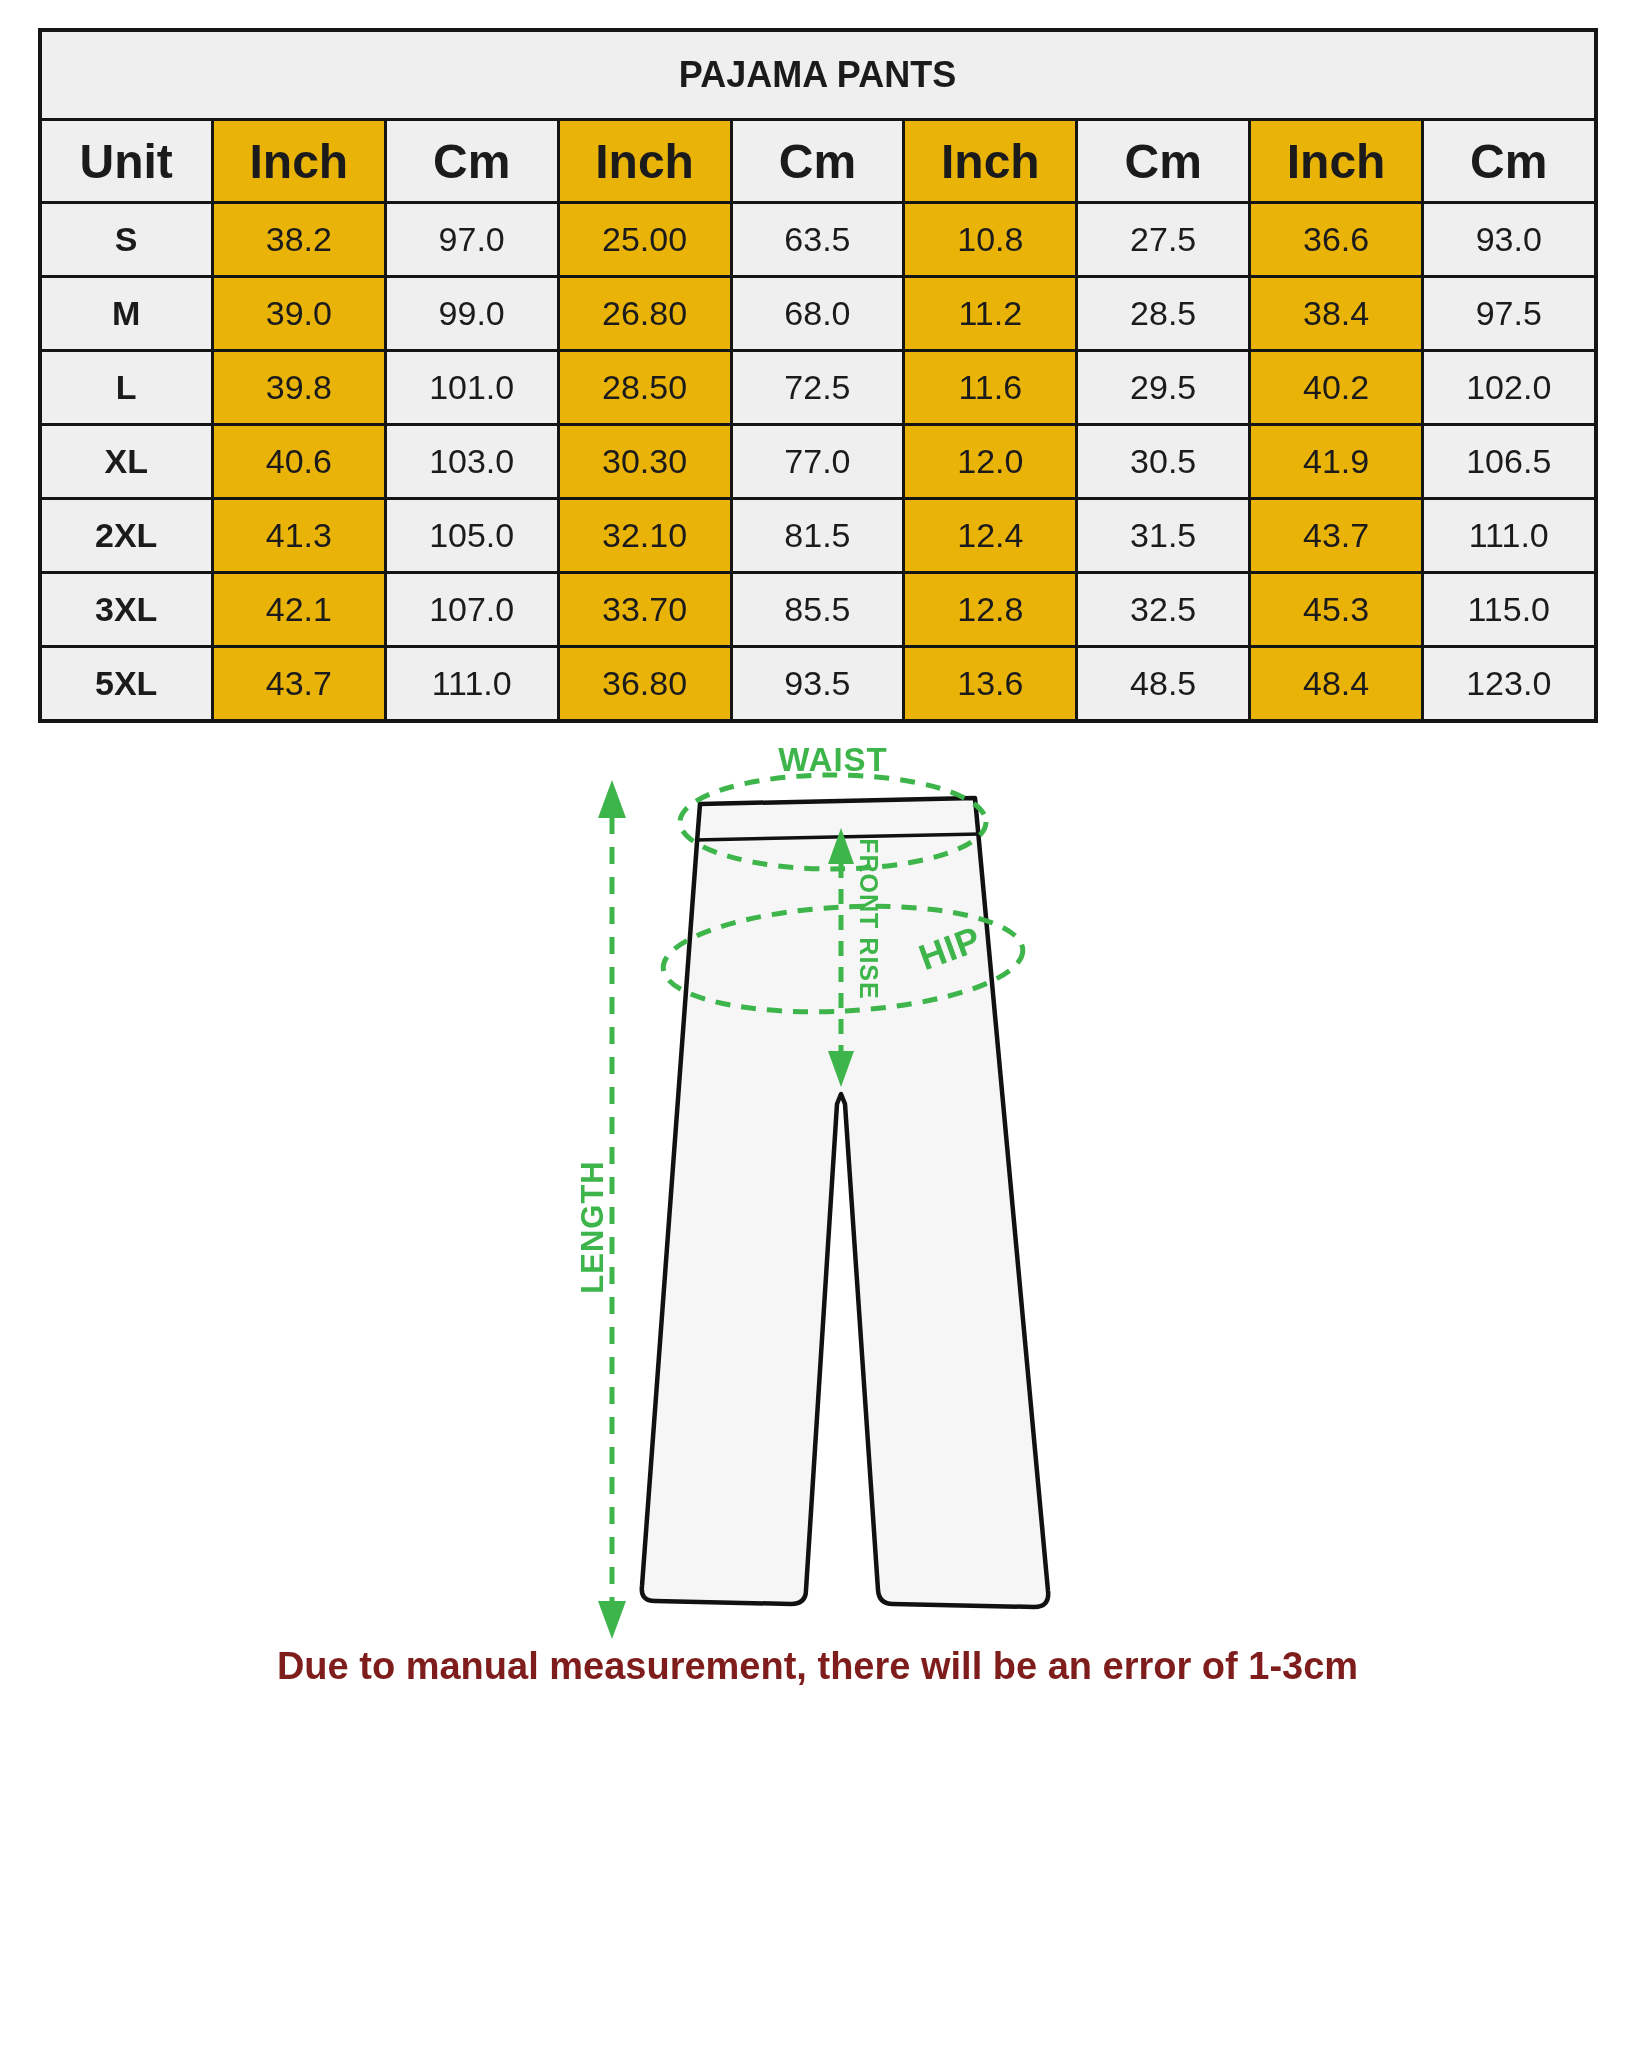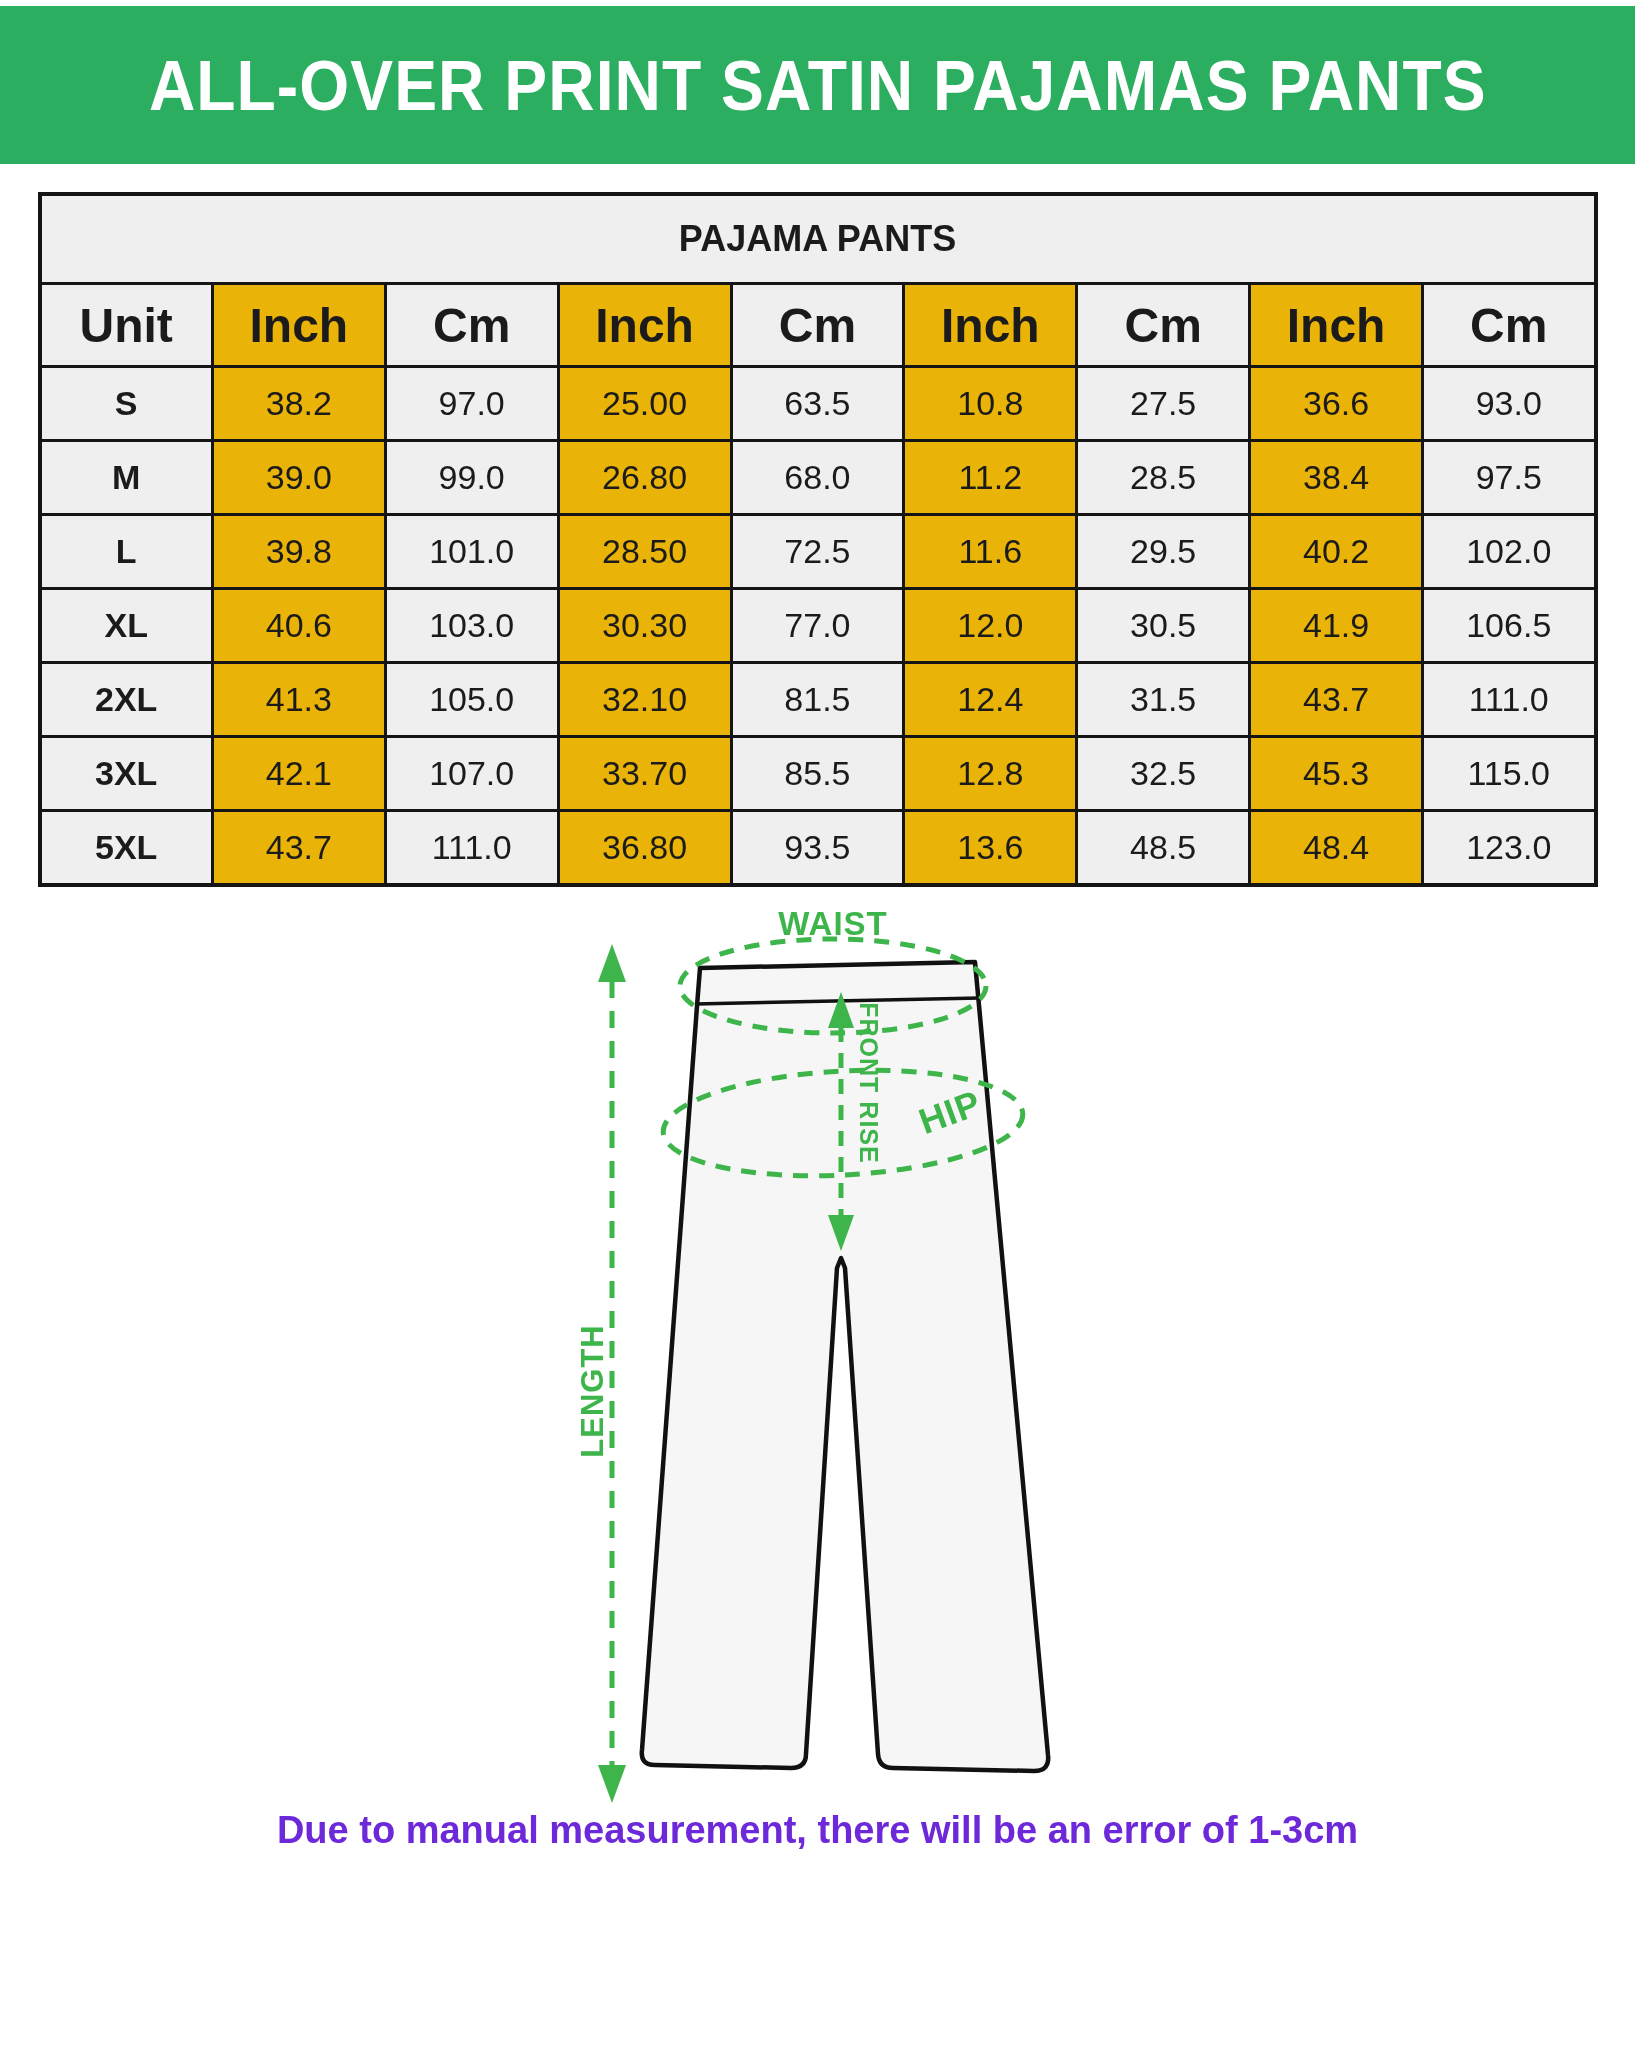--- a/index.html
+++ b/index.html
@@ -67,38 +67,35 @@
     width: 1635px;
     height: 1007px;
   }
   .diagram svg { position: absolute; left: 0; top: 0; }
   .disclaimer {
     position: absolute;
     top: 922px;
     left: 0;
     width: 100%;
     text-align: center;
-    color: #6d28d9;
+    color: #7f1d1d;
     font-weight: bold;
     font-size: 38px;
   }
   .ann-text {
     font-family: "Liberation Sans", "DejaVu Sans", sans-serif;
     font-weight: bold;
     fill: #3db54a;
   }
 </style>
 </head>
 <body>
 
 <div class="page">
 
-  <div class="banner">
-    <div class="title">ALL-OVER PRINT SATIN PAJAMAS PANTS</div>
-  </div>
 
   <div class="table-wrap">
     <table class="size-chart">
       <tbody id="size-table-body">
           <tr>
             <td class="c-head c-title" colspan="9">PAJAMA PANTS</td>
           </tr>
           <tr>
             <td class="c-head c-unit">Unit</td>
             <td class="c-unit bg-white">Inch</td>

